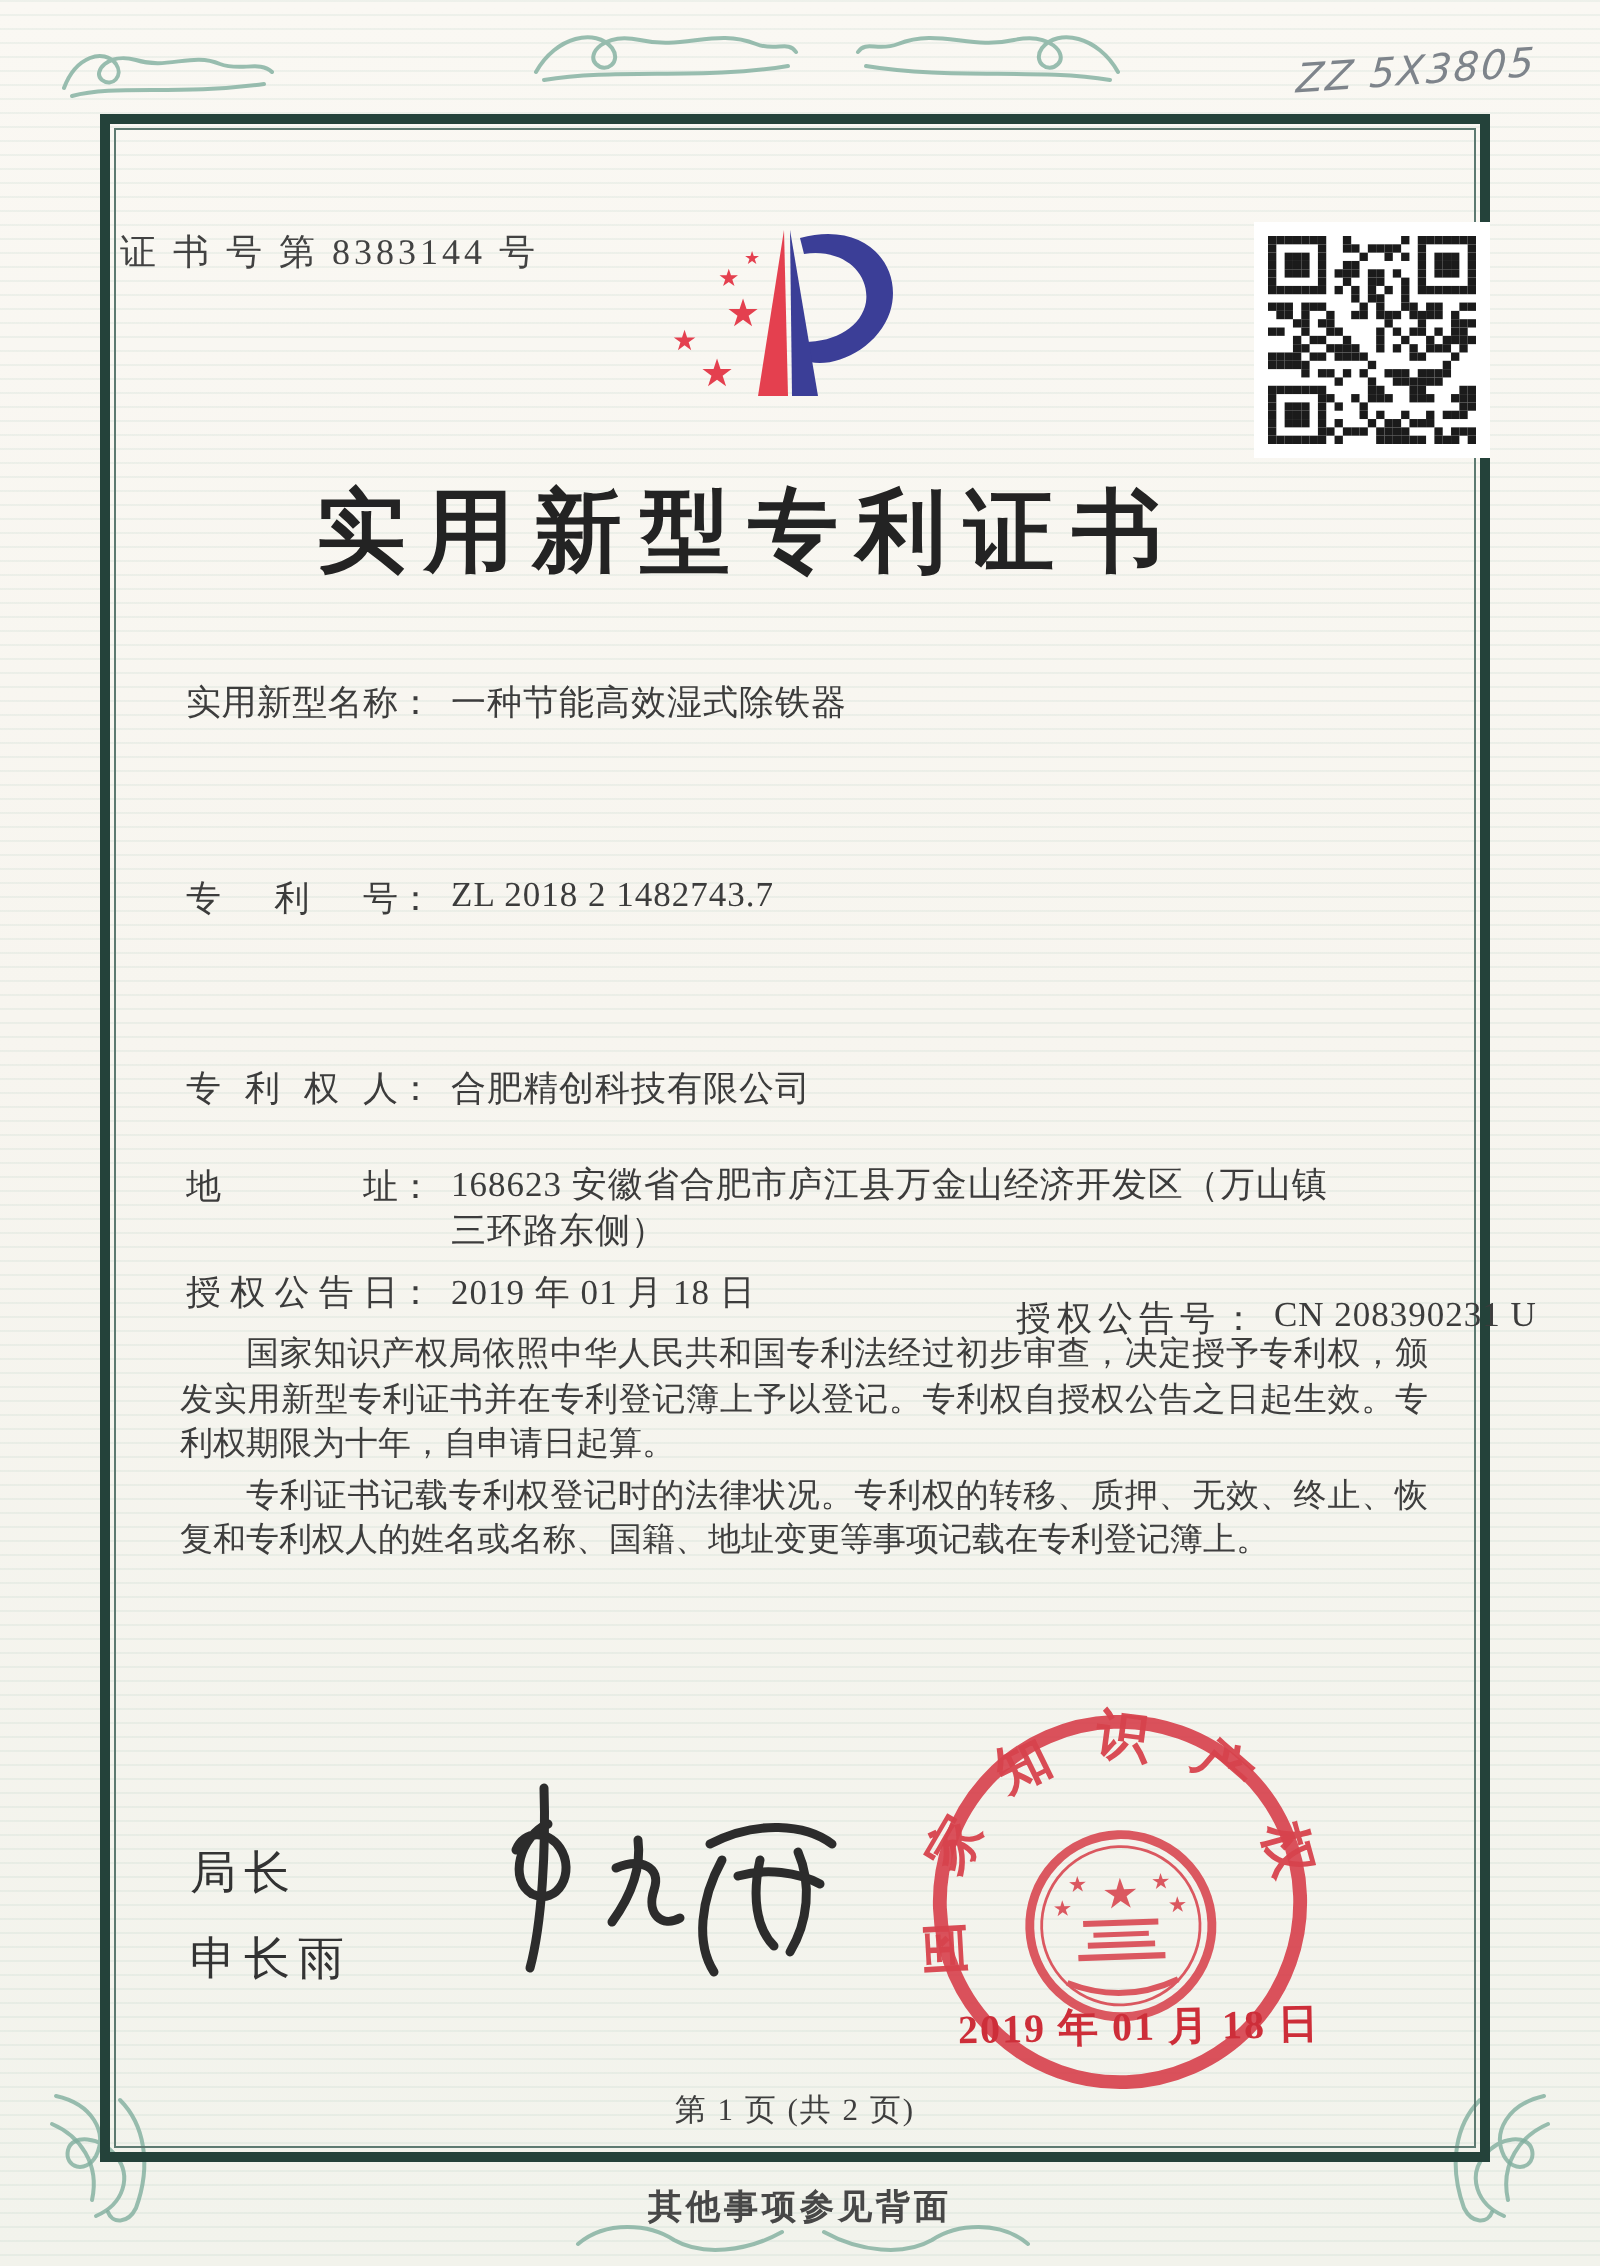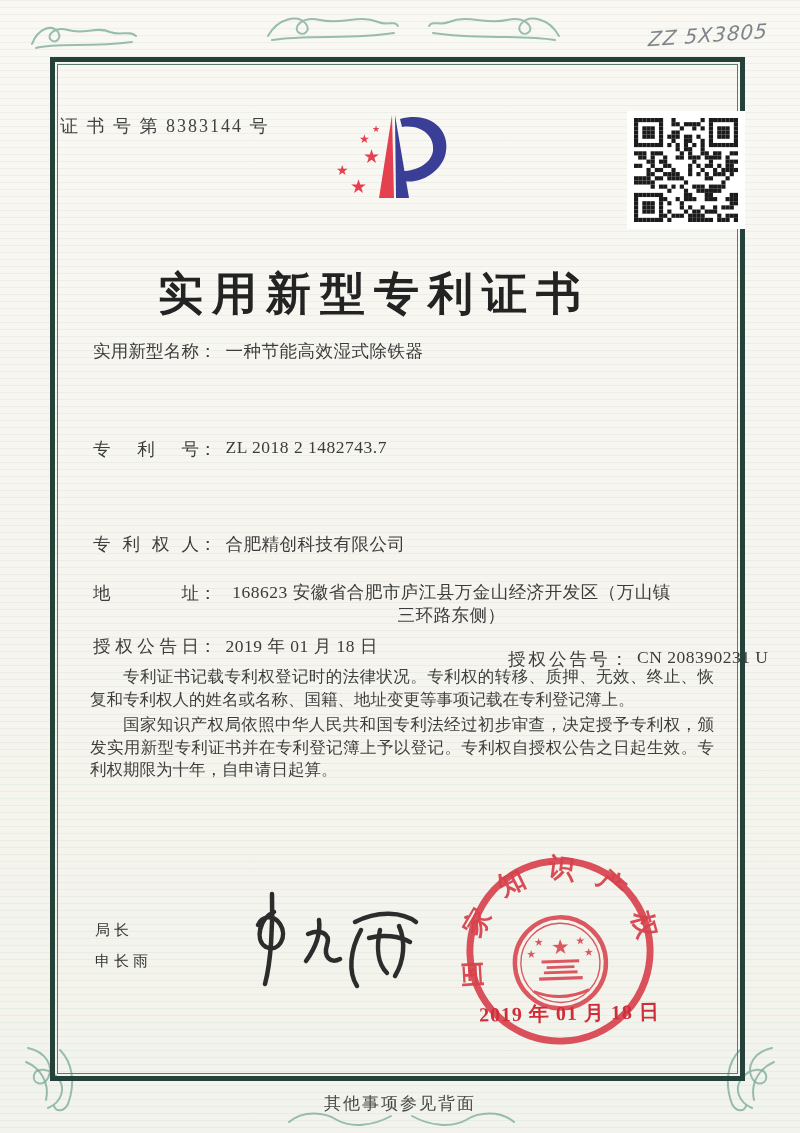--- a/index.html
+++ b/index.html
@@ -42,49 +42,49 @@
   .logo{position:absolute;left:330px;top:110px;width:132px;height:110px;}
   
   .qr{
     position:absolute;left:627px;top:111px;width:118px;height:118px;
     background:#fff;padding:7px;
   }
   .qr svg{width:104px;height:104px;display:block;}
   
   .title{
     position:absolute;left:50px;top:236px;width:639px;text-align:center;
-    font-size:45px;font-weight:600;letter-spacing:9px;color:#232323;text-indent:9px;margin-top:28px;
+    font-size:45px;font-weight:600;letter-spacing:9px;color:#232323;text-indent:9px;
   }
   
   .frow{position:absolute;left:93px;font-size:17.5px;color:#3c3c3c;white-space:nowrap;}
   .flabel{display:inline-block;width:106px;text-align:justify;text-align-last:justify;vertical-align:top;}
   .colon{display:inline-block;vertical-align:top;}
-  .fvalue{margin-left:9px;display:inline-block;vertical-align:top;letter-spacing:0.5px;text-align:center;}
+  .fvalue{margin-left:9px;display:inline-block;vertical-align:top;letter-spacing:0.5px;}
   .frow.address .fvalue{width:452px;white-space:normal;line-height:23px;}
   .grant-no-group{position:absolute;left:415px;top:13px;}
   .grant-no-group .glabel{letter-spacing:3px;}
   
   .body-text{
     position:absolute;left:90px;top:666px;width:624px;
     font-size:16.5px;line-height:22.5px;color:#3e3e3e;text-align:justify;
   }
   .body-text p{text-indent:2em;margin-bottom:3px;}
   
-  .signer{position:absolute;left:95px;top:921px;font-size:15px;letter-spacing:4px;color:#333;}
+  .signer{position:absolute;left:95px;top:921px;font-size:23px;letter-spacing:4px;color:#333;}
   .signer .name{margin-top:12px;}
   .signature{position:absolute;left:222px;top:884px;width:215px;height:118px;}
   
   .seal{position:absolute;left:461px;top:852px;width:198px;height:198px;transform:rotate(-2deg);opacity:0.95;}
   .seal-date{
     position:absolute;left:479px;top:1000px;font-size:20px;font-weight:bold;color:#cd2e39;
     letter-spacing:1px;transform:rotate(-1deg);
   }
   
   .page-footer{position:absolute;left:50px;top:1045px;width:695px;text-align:center;font-size:15.5px;color:#3e3e3e;letter-spacing:1px;}
-  .back-note{position:absolute;left:0;top:1092px;width:800px;text-align:center;font-size:17px;letter-spacing:2px;color:#474747;}
+  .back-note{position:absolute;left:0;top:1092px;width:800px;text-align:center;font-size:17px;letter-spacing:2px;color:#474747;font-weight:bold;}
   
   .fl{position:absolute;color:var(--flourish);}
   .fl svg{display:block;width:100%;height:100%;}
   .fl path{stroke:currentColor;fill:none;stroke-width:2;stroke-linecap:round;opacity:0.8;}
   .mirror{transform:scaleX(-1);}
 </style>
 </head>
 <body>
 
 <div class="page">
@@ -474,22 +474,22 @@
     <span class="flabel">地址</span><span class="colon">：</span><span class="fvalue">168623 安徽省合肥市庐江县万金山经济开发区（万山镇三环路东侧）</span>
   </div>
   <div class="frow" style="top:634px;">
     <span class="flabel">授权公告日</span><span class="colon">：</span><span class="fvalue">2019 年 01 月 18 日</span>
     <span class="grant-no-group">
       <span class="glabel">授权公告号</span><span class="colon">：</span><span class="fvalue">CN 208390231 U</span>
     </span>
   </div>
 
   <div class="body-text">
+    <p>国家知识产权局依照中华人民共和国专利法经过初步审查，决定授予专利权，颁发实用新型专利证书并在专利登记簿上予以登记。专利权自授权公告之日起生效。专利权期限为十年，自申请日起算。</p>
     <p>专利证书记载专利权登记时的法律状况。专利权的转移、质押、无效、终止、恢复和专利权人的姓名或名称、国籍、地址变更等事项记载在专利登记簿上。</p>
-    <p>国家知识产权局依照中华人民共和国专利法经过初步审查，决定授予专利权，颁发实用新型专利证书并在专利登记簿上予以登记。专利权自授权公告之日起生效。专利权期限为十年，自申请日起算。</p>
   </div>
 
   <div class="signer">
     <div>局长</div>
     <div class="name">申长雨</div>
   </div>
 
   <div class="signature">
     <svg viewBox="0 0 215 118" fill="none" stroke="#2c2c2c" stroke-width="4.5" stroke-linecap="round">
       <path d="M52,28 C38,34 32,56 44,63 C57,69 66,52 58,40 C52,31 40,31 36,41"></path>
@@ -524,15 +524,16 @@
         <rect x="81" y="109" width="38" height="3" fill="var(--seal_red)"></rect>
         <rect x="86" y="115" width="28" height="2.6" fill="var(--seal_red)"></rect>
         <rect x="83" y="120" width="34" height="3" fill="var(--seal_red)"></rect>
         <rect x="78" y="126" width="44" height="3.2" fill="var(--seal_red)"></rect>
         <path d="M72,140 Q100,152 128,140" stroke="var(--seal_red)" stroke-width="3" fill="none"></path>
       </g>
     </svg>
   </div>
   <div class="seal-date">2019 年 01 月 18 日</div>
 
+  <div class="page-footer">第 1 页 (共 2 页)</div>
   <div class="back-note">其他事项参见背面</div>
 
 </div>
 
 </body></html>

